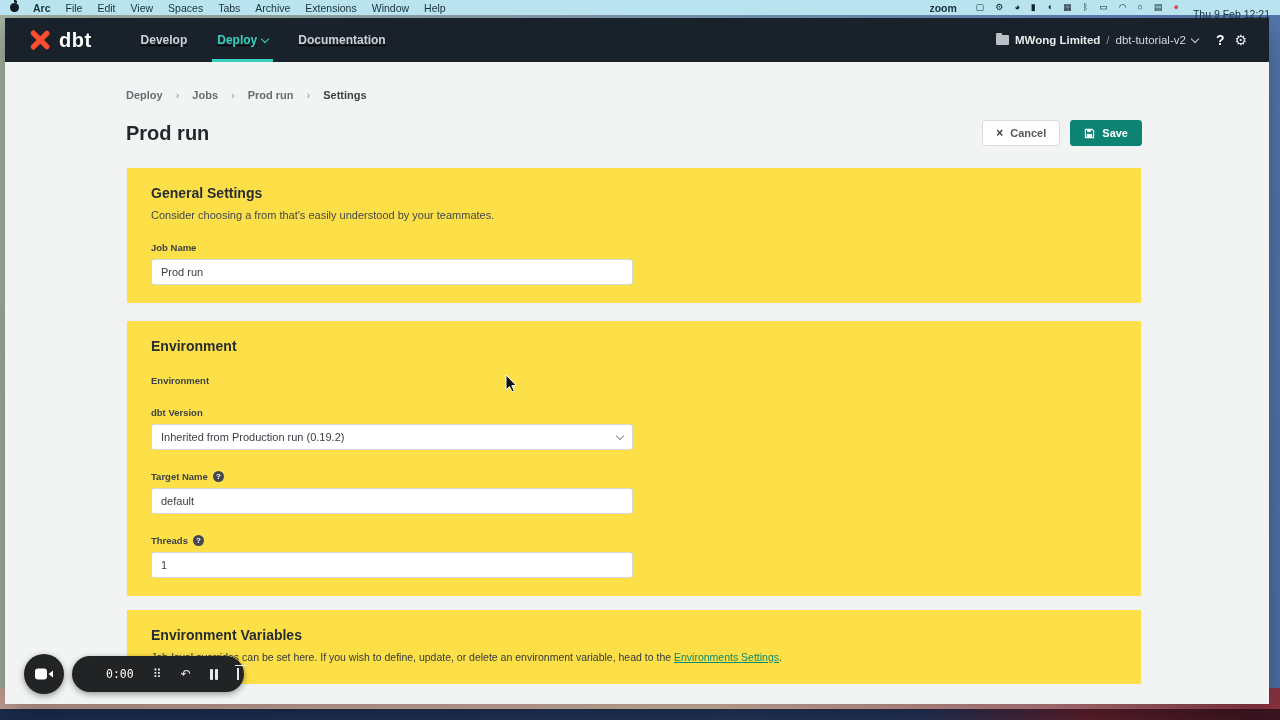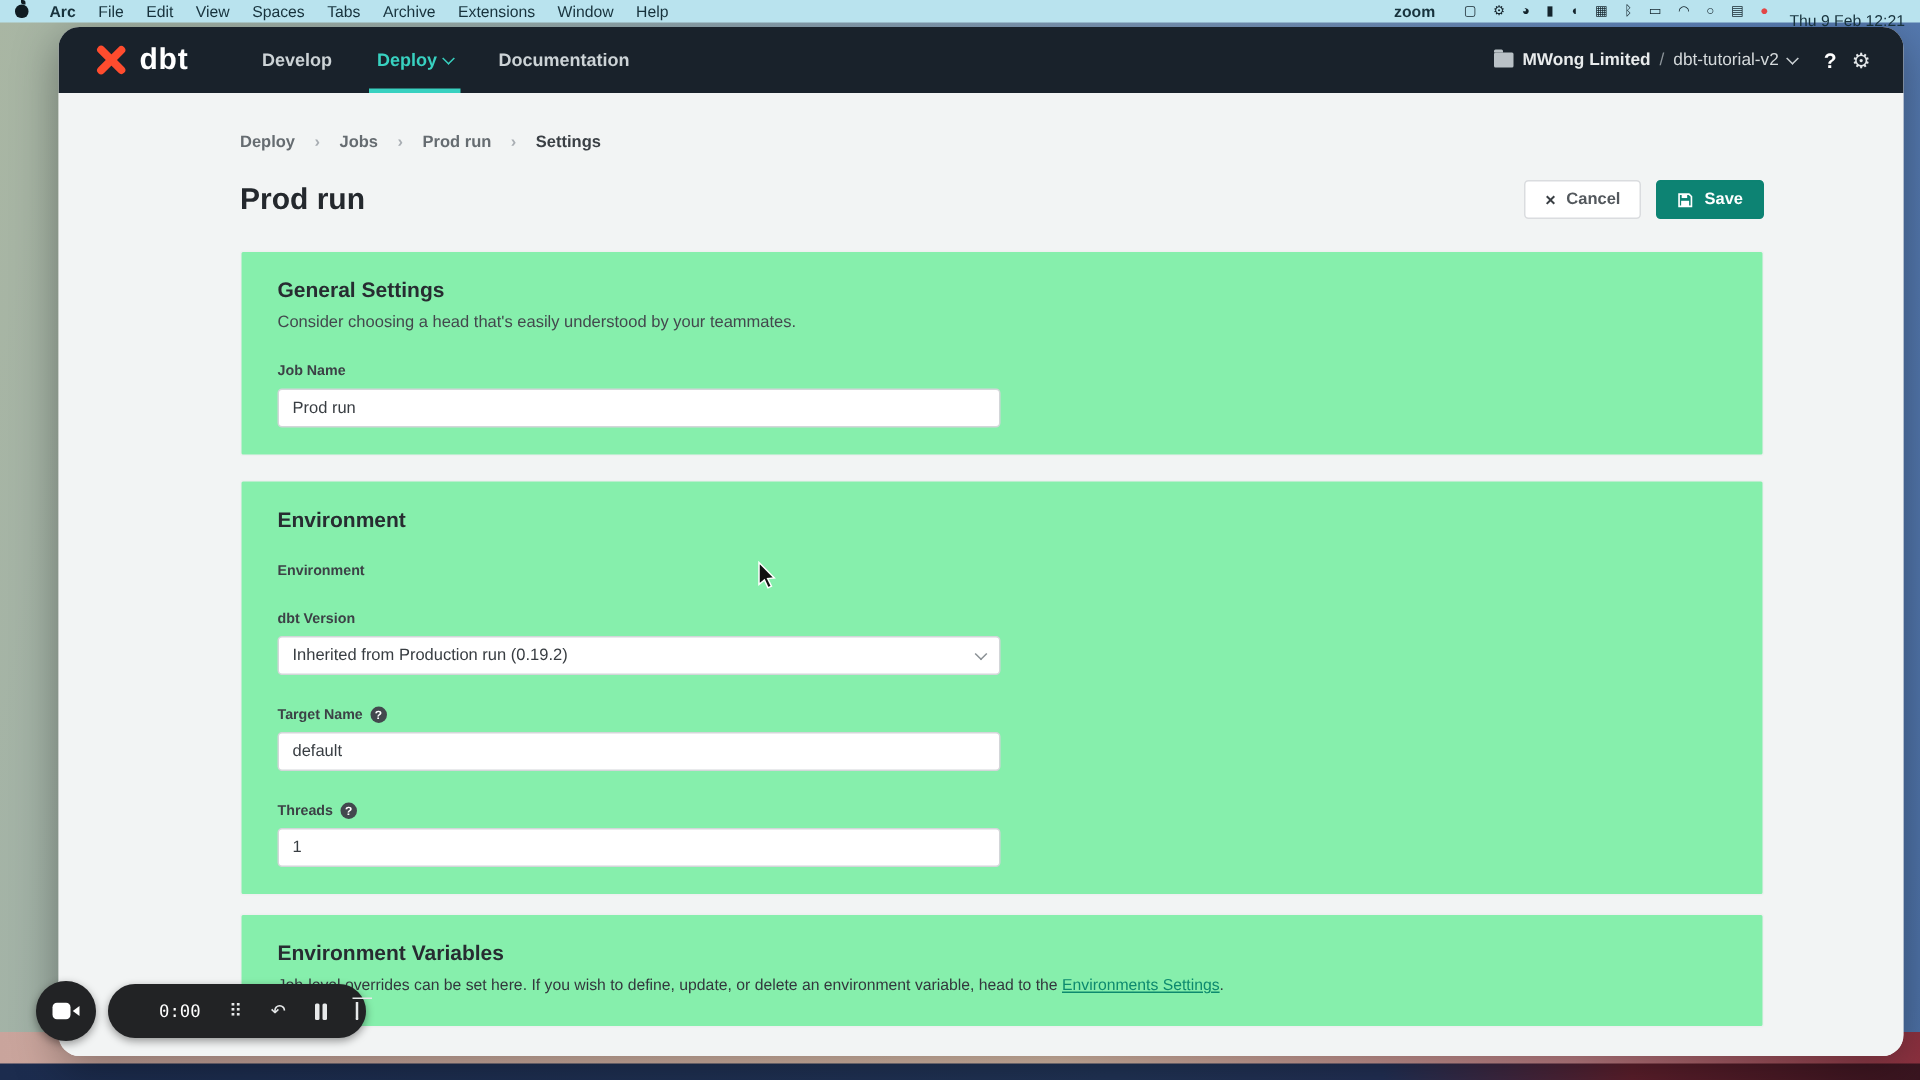--- a/index.html
+++ b/index.html
@@ -23,28 +23,28 @@
   .menu-item.bold { font-weight:bold; }
   .menubar .spacer { flex:1; }
   .status { display:flex; align-items:center; gap:11px; }
   .status .zoomtxt { font-weight:bold; margin-right:8px; }
   .status .sicon { font-size:9px; line-height:9px; color:#14242c; }
   .status .sicon.rec { color:#e24646; }
   .status .clock { margin-left:3px; white-space:nowrap;margin-top:12px; }
 
   
   .window { position:absolute; left:5px; right:11px; top:18px; bottom:16px;
-    border-radius:14px; overflow:hidden; background:#f2f4f4; box-shadow:0 8px 30px rgba(0,0,0,.35); z-index:10;margin-left:34px; }
+    border-radius:0; overflow:hidden; background:#f2f4f4; box-shadow:0 8px 30px rgba(0,0,0,.35); z-index:10; }
 
   
   .navbar { height:44px; background:#19222b; display:flex; align-items:center; padding:0 22px; }
   .brand { display:flex; align-items:center; gap:6px; margin-right:34px; }
   .brand svg { display:block; }
   .brand-name { color:#fff; font-size:20px; font-weight:bold; letter-spacing:.5px; }
-  .nav-items { display:flex; align-items:stretch; height:44px; }
+  .nav-items { display:flex; align-items:stretch; height:44px;text-decoration:underline; }
   .nav-item { display:flex; align-items:center; gap:5px; padding:0 15px; font-size:12px; font-weight:bold;
     color:#ccd3d6; position:relative; cursor:pointer; }
   .nav-item.active { color:#38d1c0; }
   .nav-item.active::after { content:""; position:absolute; left:10px; right:10px; bottom:0; height:3px; background:#38d1c0; }
   .chev { width:6px; height:6px; border-right:1.6px solid currentColor; border-bottom:1.6px solid currentColor;
     transform:rotate(45deg); margin-top:-3px; }
   .nav-right { margin-left:auto; display:flex; align-items:center; gap:10px; }
   .org-icon { width:13px; height:10px; background:#b9c1c6; border-radius:1px; position:relative; }
   .org-icon::before { content:""; position:absolute; top:-2px; left:0; width:6px; height:2px; background:#b9c1c6; border-radius:1px 1px 0 0; }
   .acct { display:flex; align-items:center; gap:6px; font-size:11.5px; color:#e8ebec; cursor:pointer; }
@@ -66,21 +66,21 @@
 
   .title-row { margin-top:19px; display:flex; align-items:center; justify-content:space-between; }
   .page-title { font-size:20px; font-weight:bold; color:#24282d; }
   .actions { display:flex; gap:10px; }
   .btn { display:flex; align-items:center; gap:7px; height:26px; padding:0 13px; border-radius:3px;
     font-size:11px; font-weight:bold; cursor:pointer; }
   .btn-cancel { background:#fff; border:1px solid #dadcdf; color:#53585d; }
   .btn-cancel .x { font-size:12px; color:#3a3f44; font-weight:bold; }
   .btn-save { background:#0d8373; color:#fff; border:1px solid #0d8373; }
 
-  .card { background:#86efac; border:1px solid #eef0f0; border-radius:2px; padding:17px 24px 18px 24px; }
+  .card { background:#fde047; border:1px solid #eef0f0; border-radius:2px; padding:17px 24px 18px 24px; }
   .card-1 { margin-top:21px; }
   .card-2 { margin-top:16px; }
   .card-3 { margin-top:12px; padding-bottom:0; height:76px; }
   .card h2 { font-size:14px; font-weight:bold; color:#272c31; }
   .card .desc { margin-top:8px; font-size:11px; color:#43484d; }
 
   .field-label { margin-top:21px; font-size:9.5px; font-weight:bold; color:#3c4146; display:flex; align-items:center; gap:5px; }
   .help-circ { width:11px; height:11px; border-radius:50%; background:#43484e; color:#fff; font-size:8px; font-weight:bold;
     display:flex; align-items:center; justify-content:center; cursor:pointer; }
   .control { margin-top:6px; width:482px; height:26px; background:#fff; border:1px solid #d3d6d9; border-radius:3px;
@@ -211,21 +211,21 @@
               <rect x="3.4" y="1.8" width="4" height="2.6" fill="#fff"></rect>
               <rect x="3" y="6.4" width="5.8" height="4" fill="#fff"></rect>
             </svg>
             <span>Save</span>
           </div>
         </div>
       </div>
 
       <div class="card card-1">
         <h2>General Settings</h2>
-        <div class="desc">Consider choosing a head that's easily understood by your teammates.</div>
+        <div class="desc">Consider choosing a from that's easily understood by your teammates.</div>
         <div class="field-label">
           <span>Job Name</span>
         </div>
         <input class="control" readonly="" value="Prod run" style="">
       </div>
 
       <div class="card card-2">
         <h2>Environment</h2>
 
         <div class="field-label">

